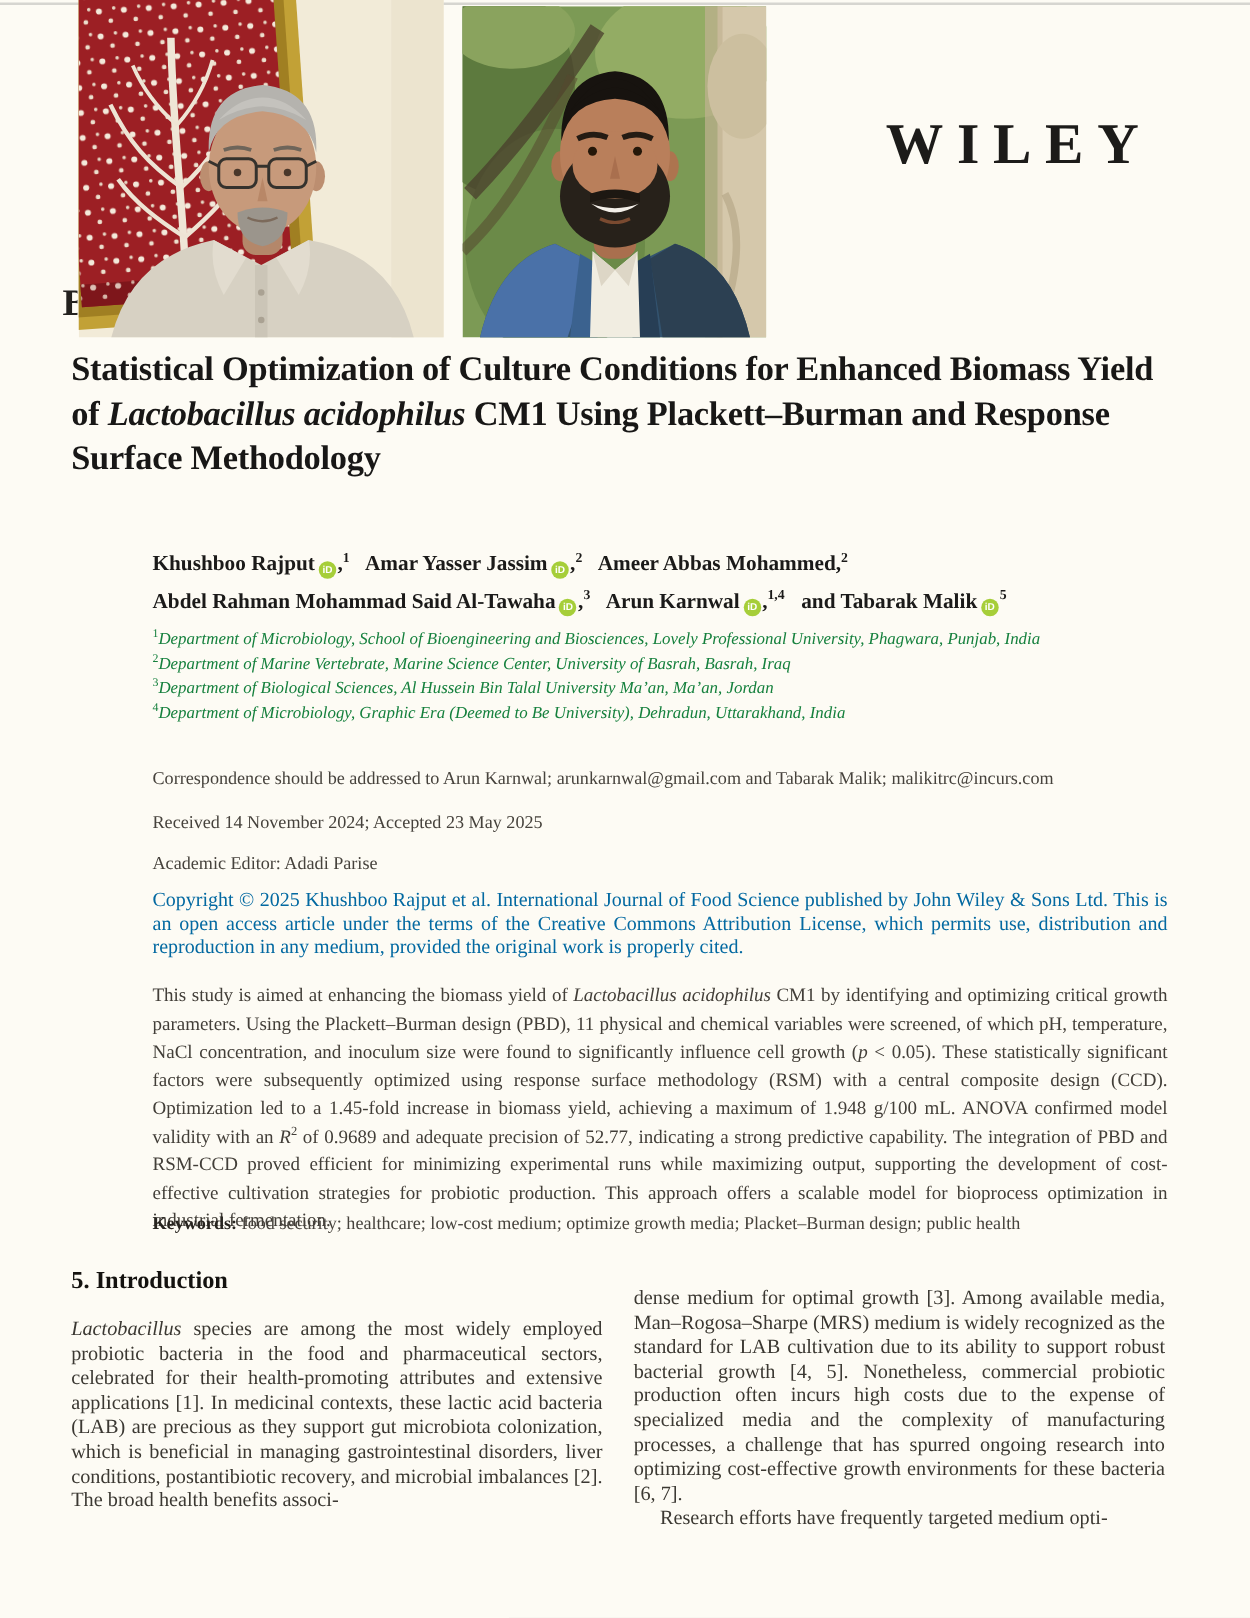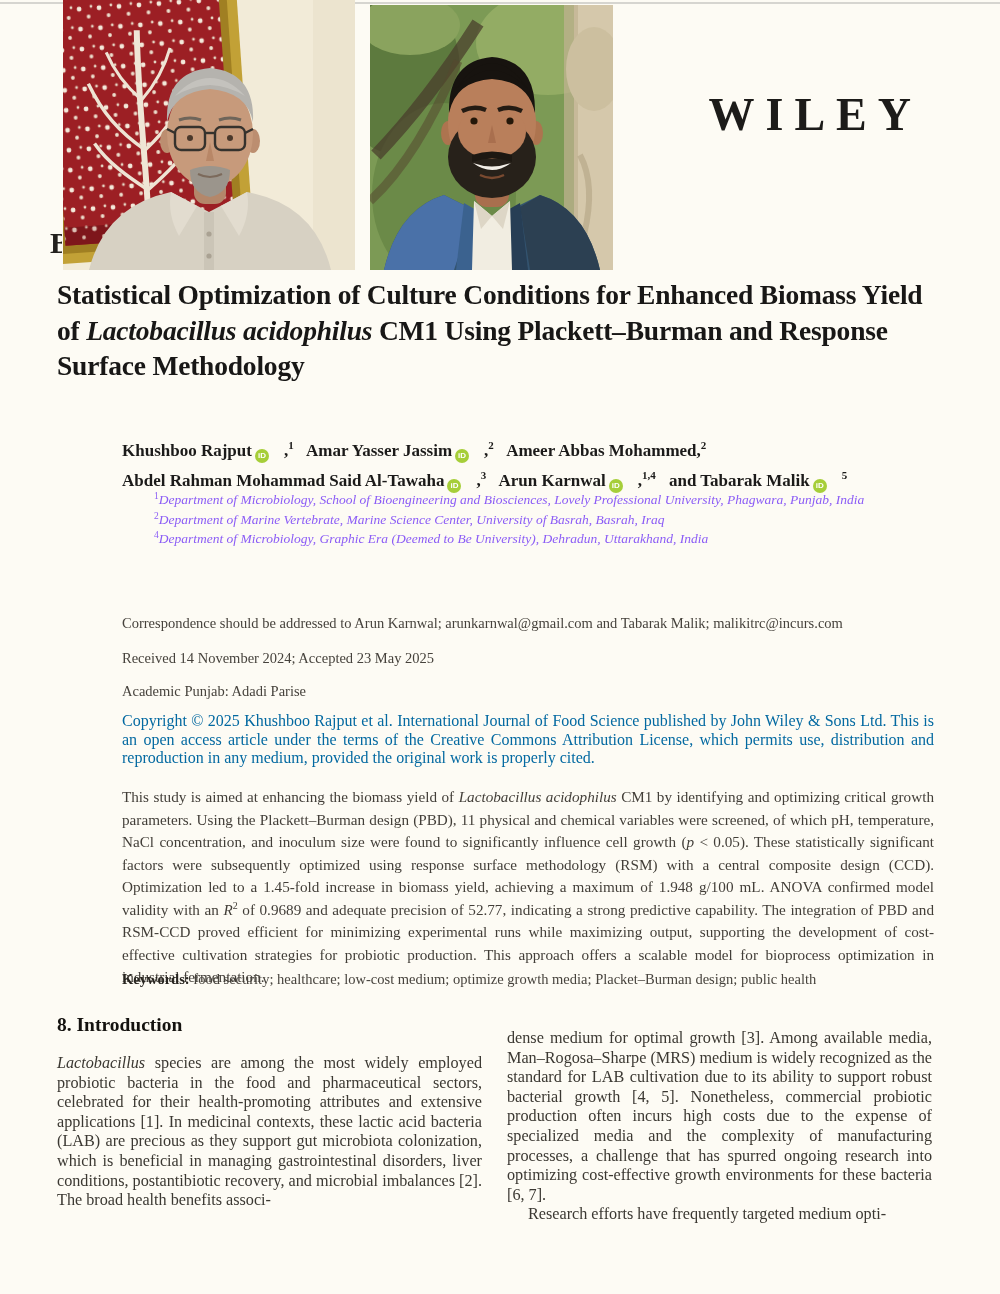--- a/index.html
+++ b/index.html
@@ -43,27 +43,27 @@
     font-weight:bold;font-size:17px;line-height:30px;color:#1b1a19;
   }
   .author{margin-right:9px;white-space:nowrap;}
   .author sup{font-size:11px;}
   .orcid{
     display:inline-flex;align-items:center;justify-content:center;
     width:14px;height:14px;border-radius:50%;
     background:#a6ce39;color:#ffffff;
     font-family:"Liberation Sans","DejaVu Sans",sans-serif;
     font-size:8px;font-weight:bold;font-style:normal;
-    vertical-align:-2px;margin-left:3px;margin-right:15px;
+    vertical-align:-2px;margin-left:3px;margin-right:1px;
   }
   .orcid i{font-style:normal;}
 
   .affiliations{
-    left:122px;top:490px;width:830px;
-    font-style:italic;font-size:13.5px;line-height:19.6px;color:#8b5cf6;margin-left:32px;
+    left:122px;top:501px;width:830px;
+    font-style:italic;font-size:13.5px;line-height:19.6px;color:#15803d;
   }
   .aff-row sup{font-size:9.5px;font-style:normal;}
 
   .frontline{font-size:14.5px;color:#46423c;}
   .correspondence{left:122px;top:615px;width:830px;}
   .received{left:122px;top:650px;width:830px;}
   .editor{left:122px;top:683px;width:830px;}
 
   .copyright{
     left:122px;top:712px;width:812px;
@@ -223,36 +223,37 @@
           </span><span>,</span><sup>1,4</sup></span>
       <span class="author"><span>and Tabarak Malik</span><span class="orcid">
             <i>iD</i>
           </span><span></span><sup>5</sup></span>
     </div>
   </div>
 
   <div class="abs affiliations">
     <div class="aff-row"><sup>1</sup><span>Department of Microbiology, School of Bioengineering and Biosciences, Lovely Professional University, Phagwara, Punjab, India</span></div>
     <div class="aff-row"><sup>2</sup><span>Department of Marine Vertebrate, Marine Science Center, University of Basrah, Basrah, Iraq</span></div>
+    <div class="aff-row"><sup>3</sup><span>Department of Biological Sciences, Al Hussein Bin Talal University Ma’an, Ma’an, Jordan</span></div>
     <div class="aff-row"><sup>4</sup><span>Department of Microbiology, Graphic Era (Deemed to Be University), Dehradun, Uttarakhand, India</span></div>
   </div>
 
   <div class="abs frontline correspondence"><span>Correspondence should be addressed to Arun Karnwal; </span><span>arunkarnwal@gmail.com</span><span> and Tabarak Malik; </span><span>malikitrc@incurs.com</span></div>
 
   <div class="abs frontline received">Received 14 November 2024; Accepted 23 May 2025</div>
 
-  <div class="abs frontline editor">Academic Punjab: Adadi Parise</div>
+  <div class="abs frontline editor">Academic Editor: Adadi Parise</div>
 
   <div class="abs copyright">Copyright © 2025 Khushboo Rajput et al. International Journal of Food Science published by John Wiley &amp; Sons Ltd. This is an open access article under the terms of the Creative Commons Attribution License, which permits use, distribution and reproduction in any medium, provided the original work is properly cited.</div>
 
   <div class="abs abstract"><span>This study is aimed at enhancing the biomass yield of </span><i>Lactobacillus acidophilus</i><span> CM1 by identifying and optimizing critical growth parameters. Using the Plackett–Burman design (PBD), 11 physical and chemical variables were screened, of which pH, temperature, NaCl concentration, and inoculum size were found to significantly influence cell growth (</span><i>p</i><span> &lt; 0.05). These statistically significant factors were subsequently optimized using response surface methodology (RSM) with a central composite design (CCD). Optimization led to a 1.45-fold increase in biomass yield, achieving a maximum of 1.948 g/100 mL. ANOVA confirmed model validity with an </span><i>R</i><sup>2</sup><span> of 0.9689 and adequate precision of 52.77, indicating a strong predictive capability. The integration of PBD and RSM-CCD proved efficient for minimizing experimental runs while maximizing output, supporting the development of cost-effective cultivation strategies for probiotic production. This approach offers a scalable model for bioprocess optimization in industrial fermentation.</span></div>
 
   <div class="abs keywords"><b>Keywords:</b><span> food security; healthcare; low-cost medium; optimize growth media; Placket–Burman design; public health</span></div>
 
-  <div class="abs intro-heading">8. Introduction</div>
+  <div class="abs intro-heading">5. Introduction</div>
 
   <div class="abs col col-left">
     <p><i>Lactobacillus</i><span> species are among the most widely employed probiotic bacteria in the food and pharmaceutical sectors, celebrated for their health-promoting attributes and extensive applications [1]. In medicinal contexts, these lactic acid bacteria (LAB) are precious as they support gut microbiota colonization, which is beneficial in managing gastrointestinal disorders, liver conditions, postantibiotic recovery, and microbial imbalances [2]. The broad health benefits associ-</span></p>
   </div>
 
   <div class="abs col col-right">
     <p>dense medium for optimal growth [3]. Among available media, Man–Rogosa–Sharpe (MRS) medium is widely recognized as the standard for LAB cultivation due to its ability to support robust bacterial growth [4, 5]. Nonetheless, commercial probiotic production often incurs high costs due to the expense of specialized media and the complexity of manufacturing processes, a challenge that has spurred ongoing research into optimizing cost-effective growth environments for these bacteria [6, 7].</p>
     <p class="indent">Research efforts have frequently targeted medium opti-</p>
   </div>
 

